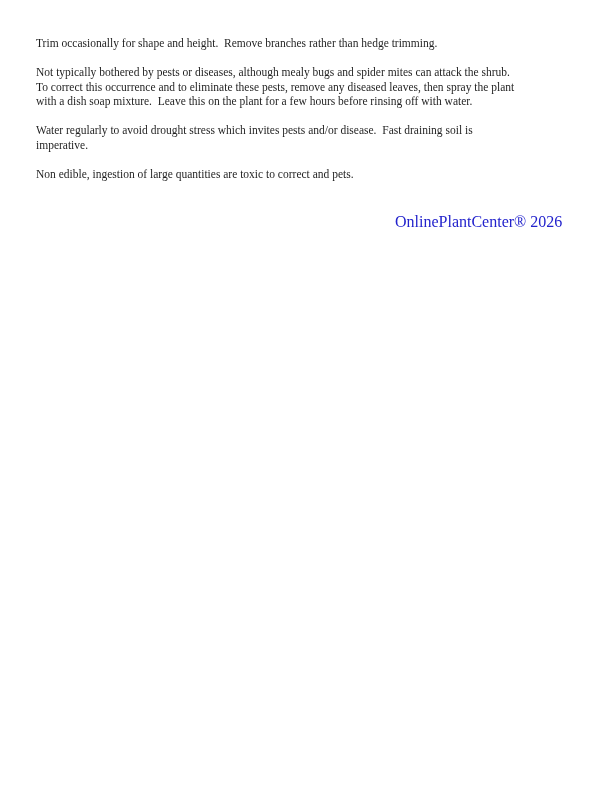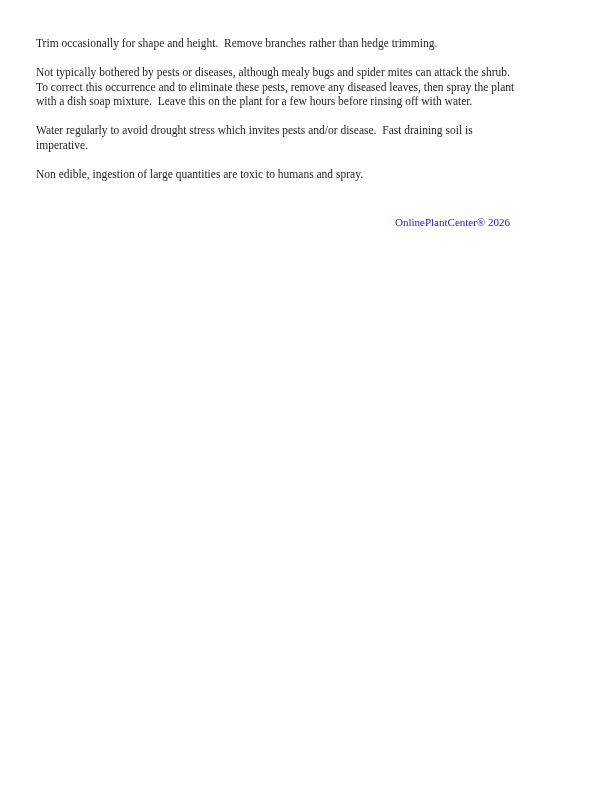--- a/index.html
+++ b/index.html
@@ -24,33 +24,33 @@
   }
   .para {
     margin: 0 0 14.5px 0;
     font-size: 11.5px;
     line-height: 14.5px;
     white-space: pre-wrap;
   }
   .copyright {
     margin: 34px 0 0 0;
     padding-left: 359px;
-    font-size: 11px;
+    font-size: 16px;
     line-height: 14.5px;
     color: #2222cc;
     white-space: pre;
   }
 </style>
 </head>
 <body>
 
 <div class="page">
   <div class="content">
     <p class="para">Trim occasionally for shape and height.  Remove branches rather than hedge trimming.</p>
     <p class="para">Not typically bothered by pests or diseases, although mealy bugs and spider mites can attack the shrub.
 To correct this occurrence and to eliminate these pests, remove any diseased leaves, then spray the plant
 with a dish soap mixture.  Leave this on the plant for a few hours before rinsing off with water.</p>
     <p class="para">Water regularly to avoid drought stress which invites pests and/or disease.  Fast draining soil is
 imperative.</p>
-    <p class="para">Non edible, ingestion of large quantities are toxic to humans and spray.</p>
+    <p class="para">Non edible, ingestion of large quantities are toxic to correct and pets.</p>
     <p class="copyright">OnlinePlantCenter® 2026</p>
   </div>
 </div>
 
 </body></html>

